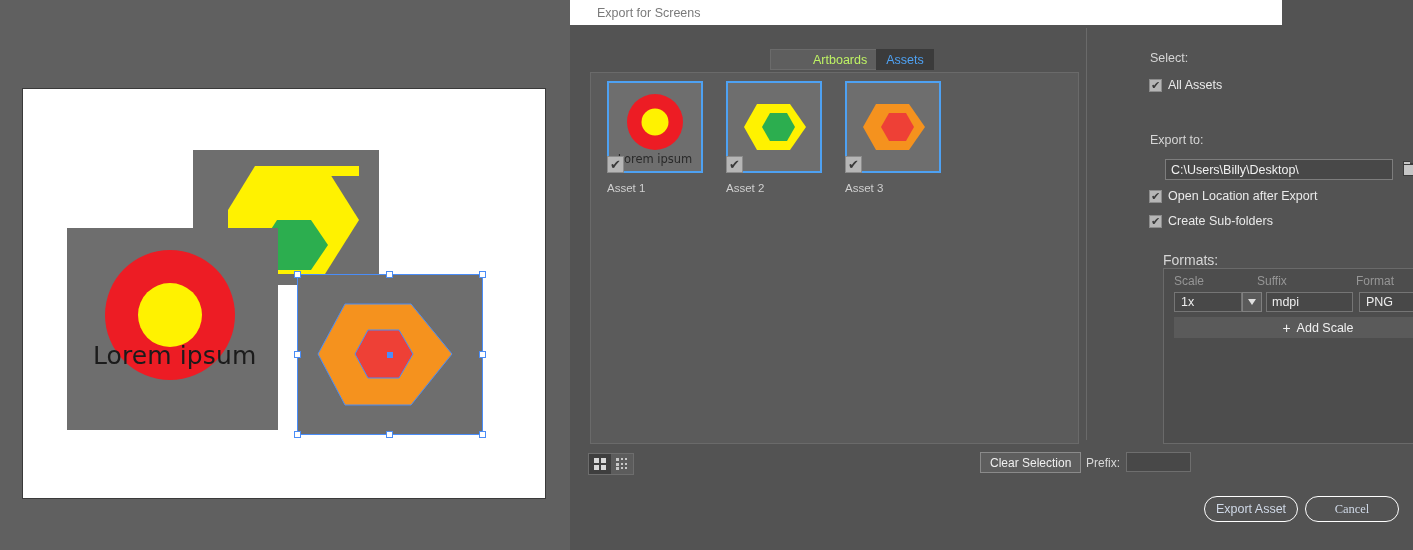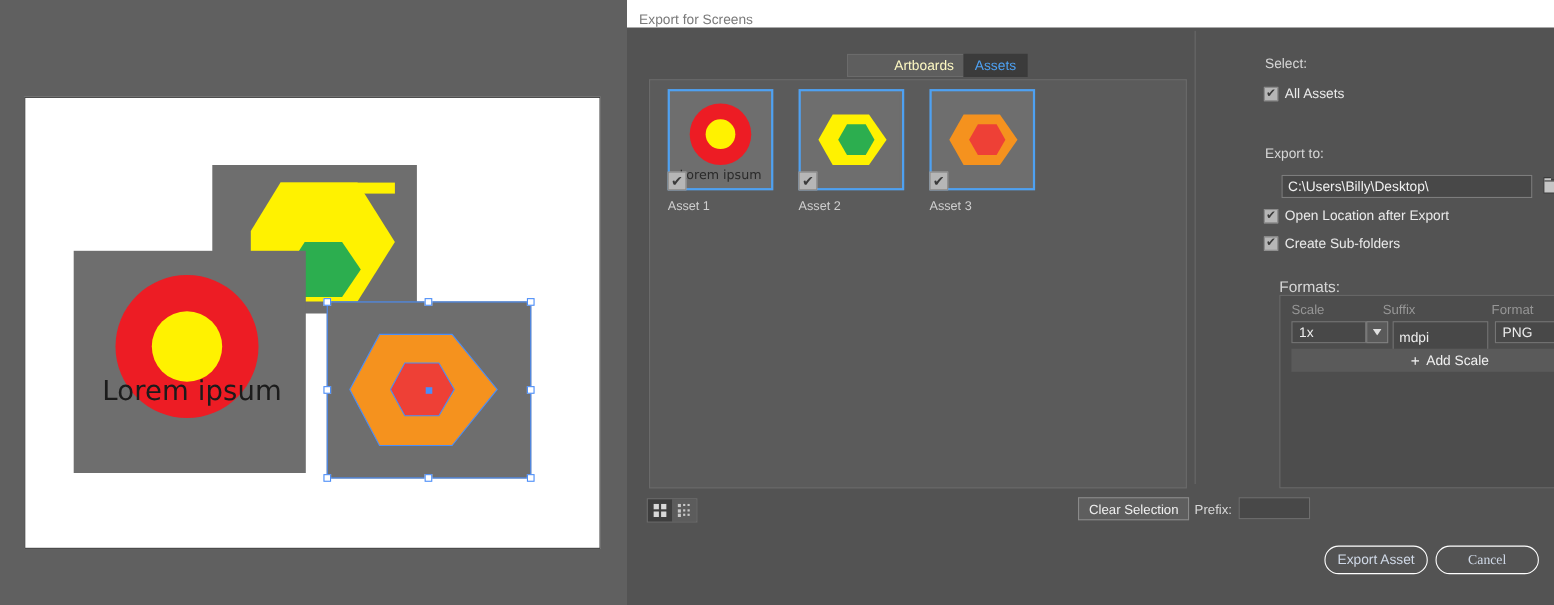--- a/index.html
+++ b/index.html
@@ -66,41 +66,41 @@
   }
 
   
   #dialog {
     position: absolute; left: 570px; top: 0;
     width: 843px; height: 550px;
     background: #535353;
   }
   #titlebar {
     position: absolute; left: 0; top: 0;
-    width: 843px; height: 25px;
+    width: 712px; height: 25px;
     background: #ffffff;
-    display: flex; align-items: flex-end;
-    padding-left: 11px;
+    display: flex; align-items: center;
+    padding-left: 27px;
   }
   #title-text { font-size: 12.5px; color: #7a7a7a; }
 
   
   #tabs {
     position: absolute; left: 200px; top: 49px;
     display: flex; height: 21px;
   }
   .tab {
     height: 21px; padding: 0 9px;
     display: flex; align-items: center; justify-content: center;
     font-size: 12.5px;
     border: 1px solid #6b6b6b;
     margin-right: -1px;
     cursor: default;
   }
-  .tab.inactive { background: #5e5e5e; color: #fef9c3; padding-left: 42px; }
+  .tab.inactive { background: #5e5e5e; color: #bef264; padding-left: 42px; }
   .tab.active { background: #3b3b3b; color: #4ea1f2; border-color: #3b3b3b; }
 
   
   #asset-panel {
     position: absolute; left: 20px; top: 72px;
     width: 489px; height: 372px;
     background: #5b5b5b;
     border: 1px solid #6a6a6a;
   }
   .asset-cell { position: absolute; width: 96px; }
@@ -246,21 +246,21 @@
     width: 20px; height: 20px;
     background: #5a5a5a; border: 1px solid #808080;
     display: flex; align-items: center; justify-content: center;
     font-size: 8px; color: #e0e0e0;
   }
   #suffix-input {
     position: absolute; left: 102px; top: 23px;
     width: 87px; height: 20px;
     background: #484848; border: 1px solid #757575;
     color: #ededed; font-size: 12.5px;
-    padding: 14px 5px;
+    padding: 4px 5px;
     font-family: "Liberation Sans", sans-serif;
   }
   #format-select {
     position: absolute; left: 195px; top: 23px;
     width: 78px; height: 20px;
     background: #484848; border: 1px solid #757575;
     color: #ededed; font-size: 12.5px;
     display: flex; align-items: center; padding-left: 6px;
     position: absolute;
   }

